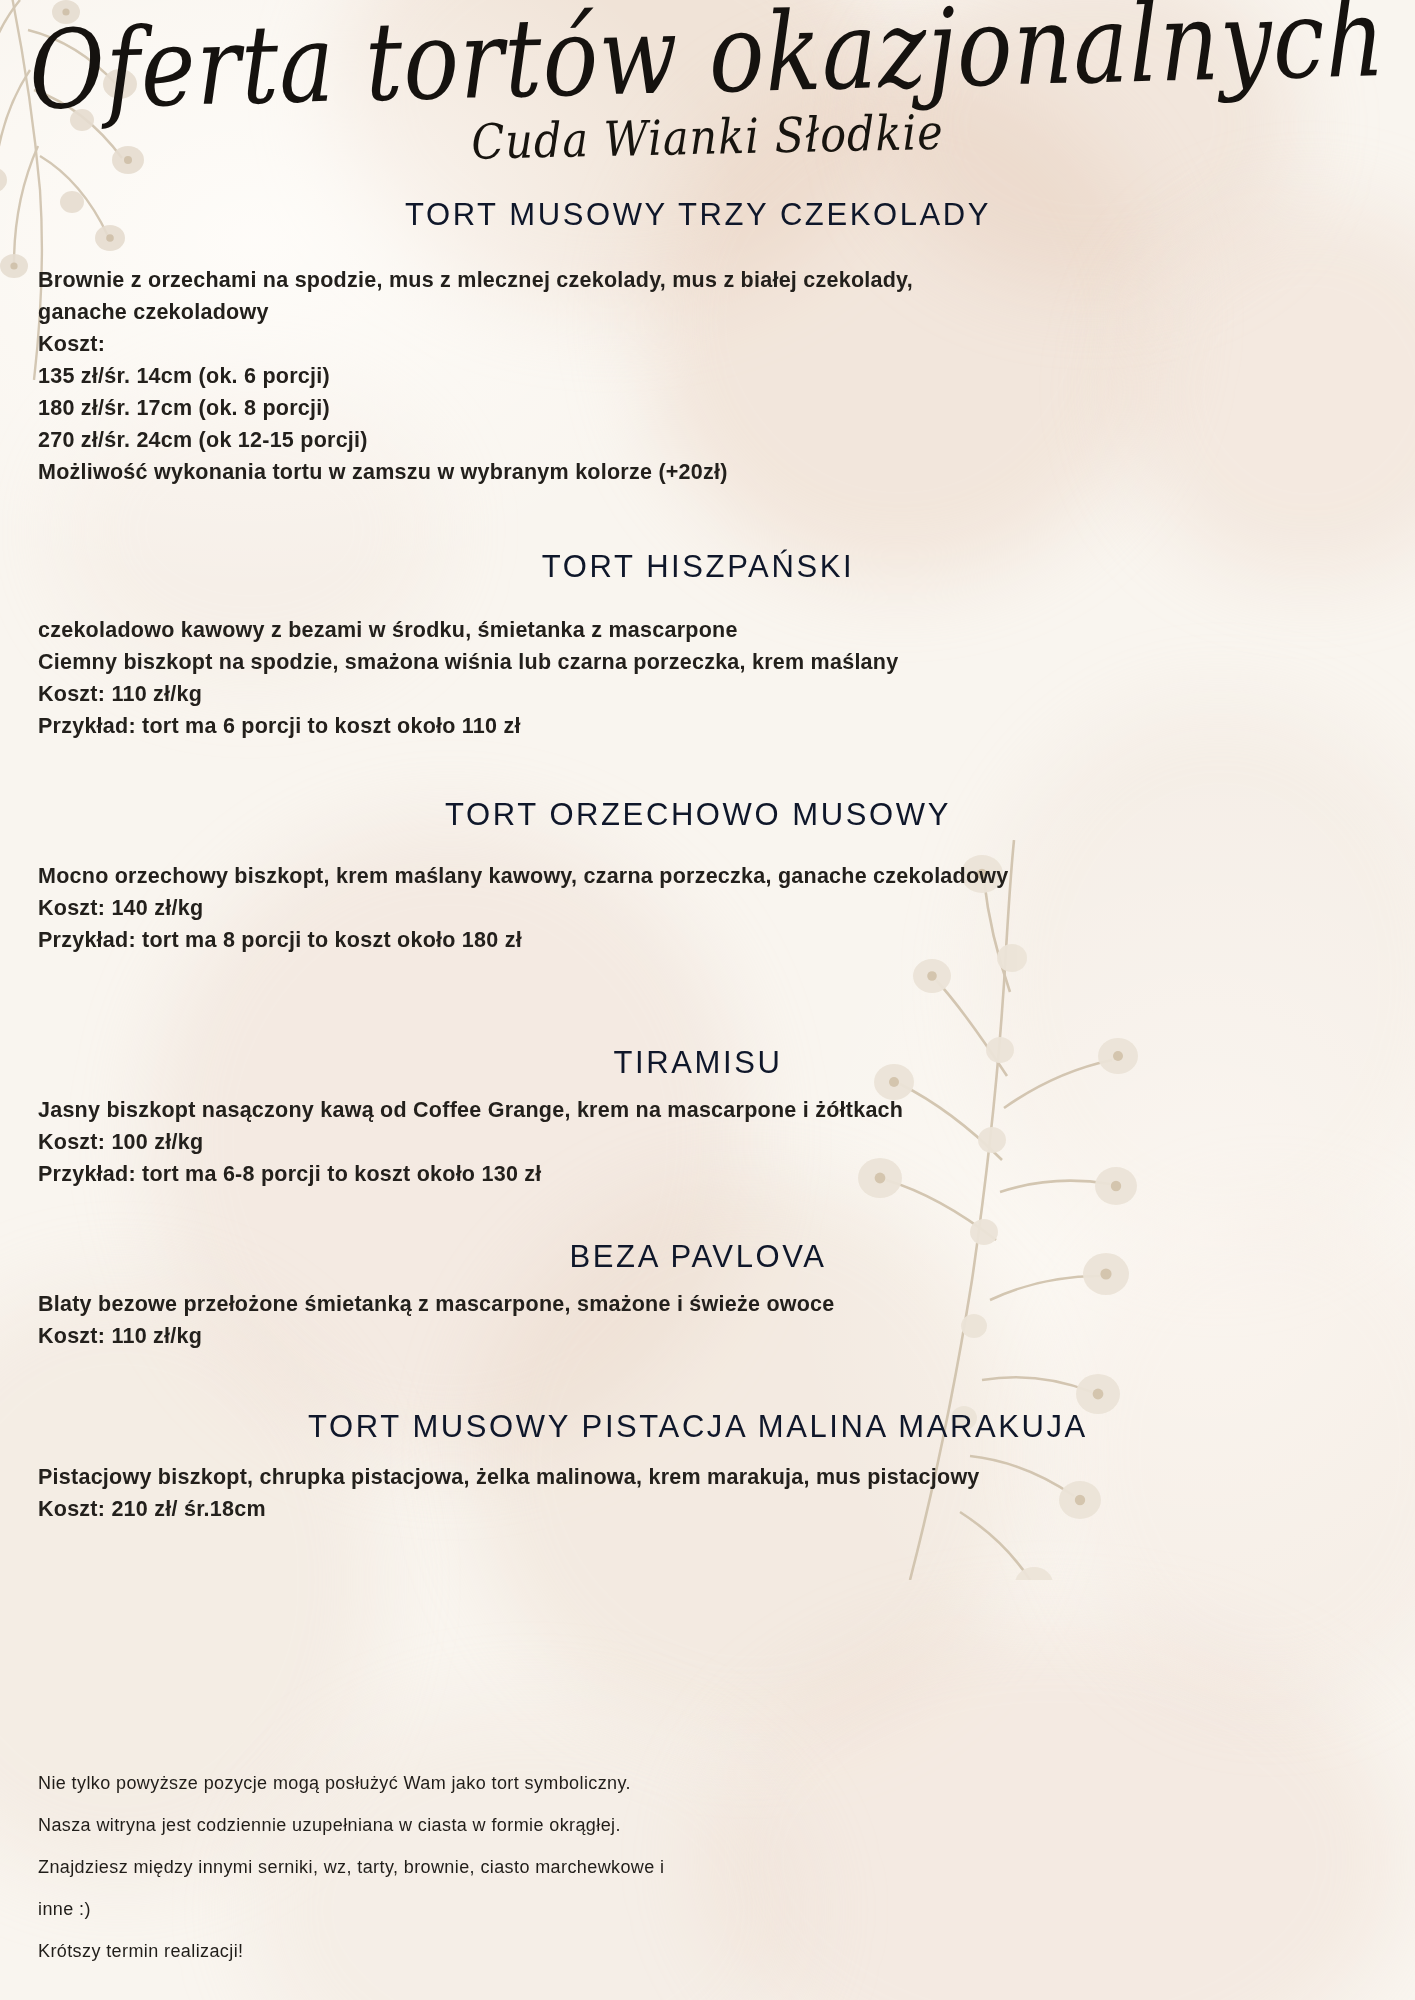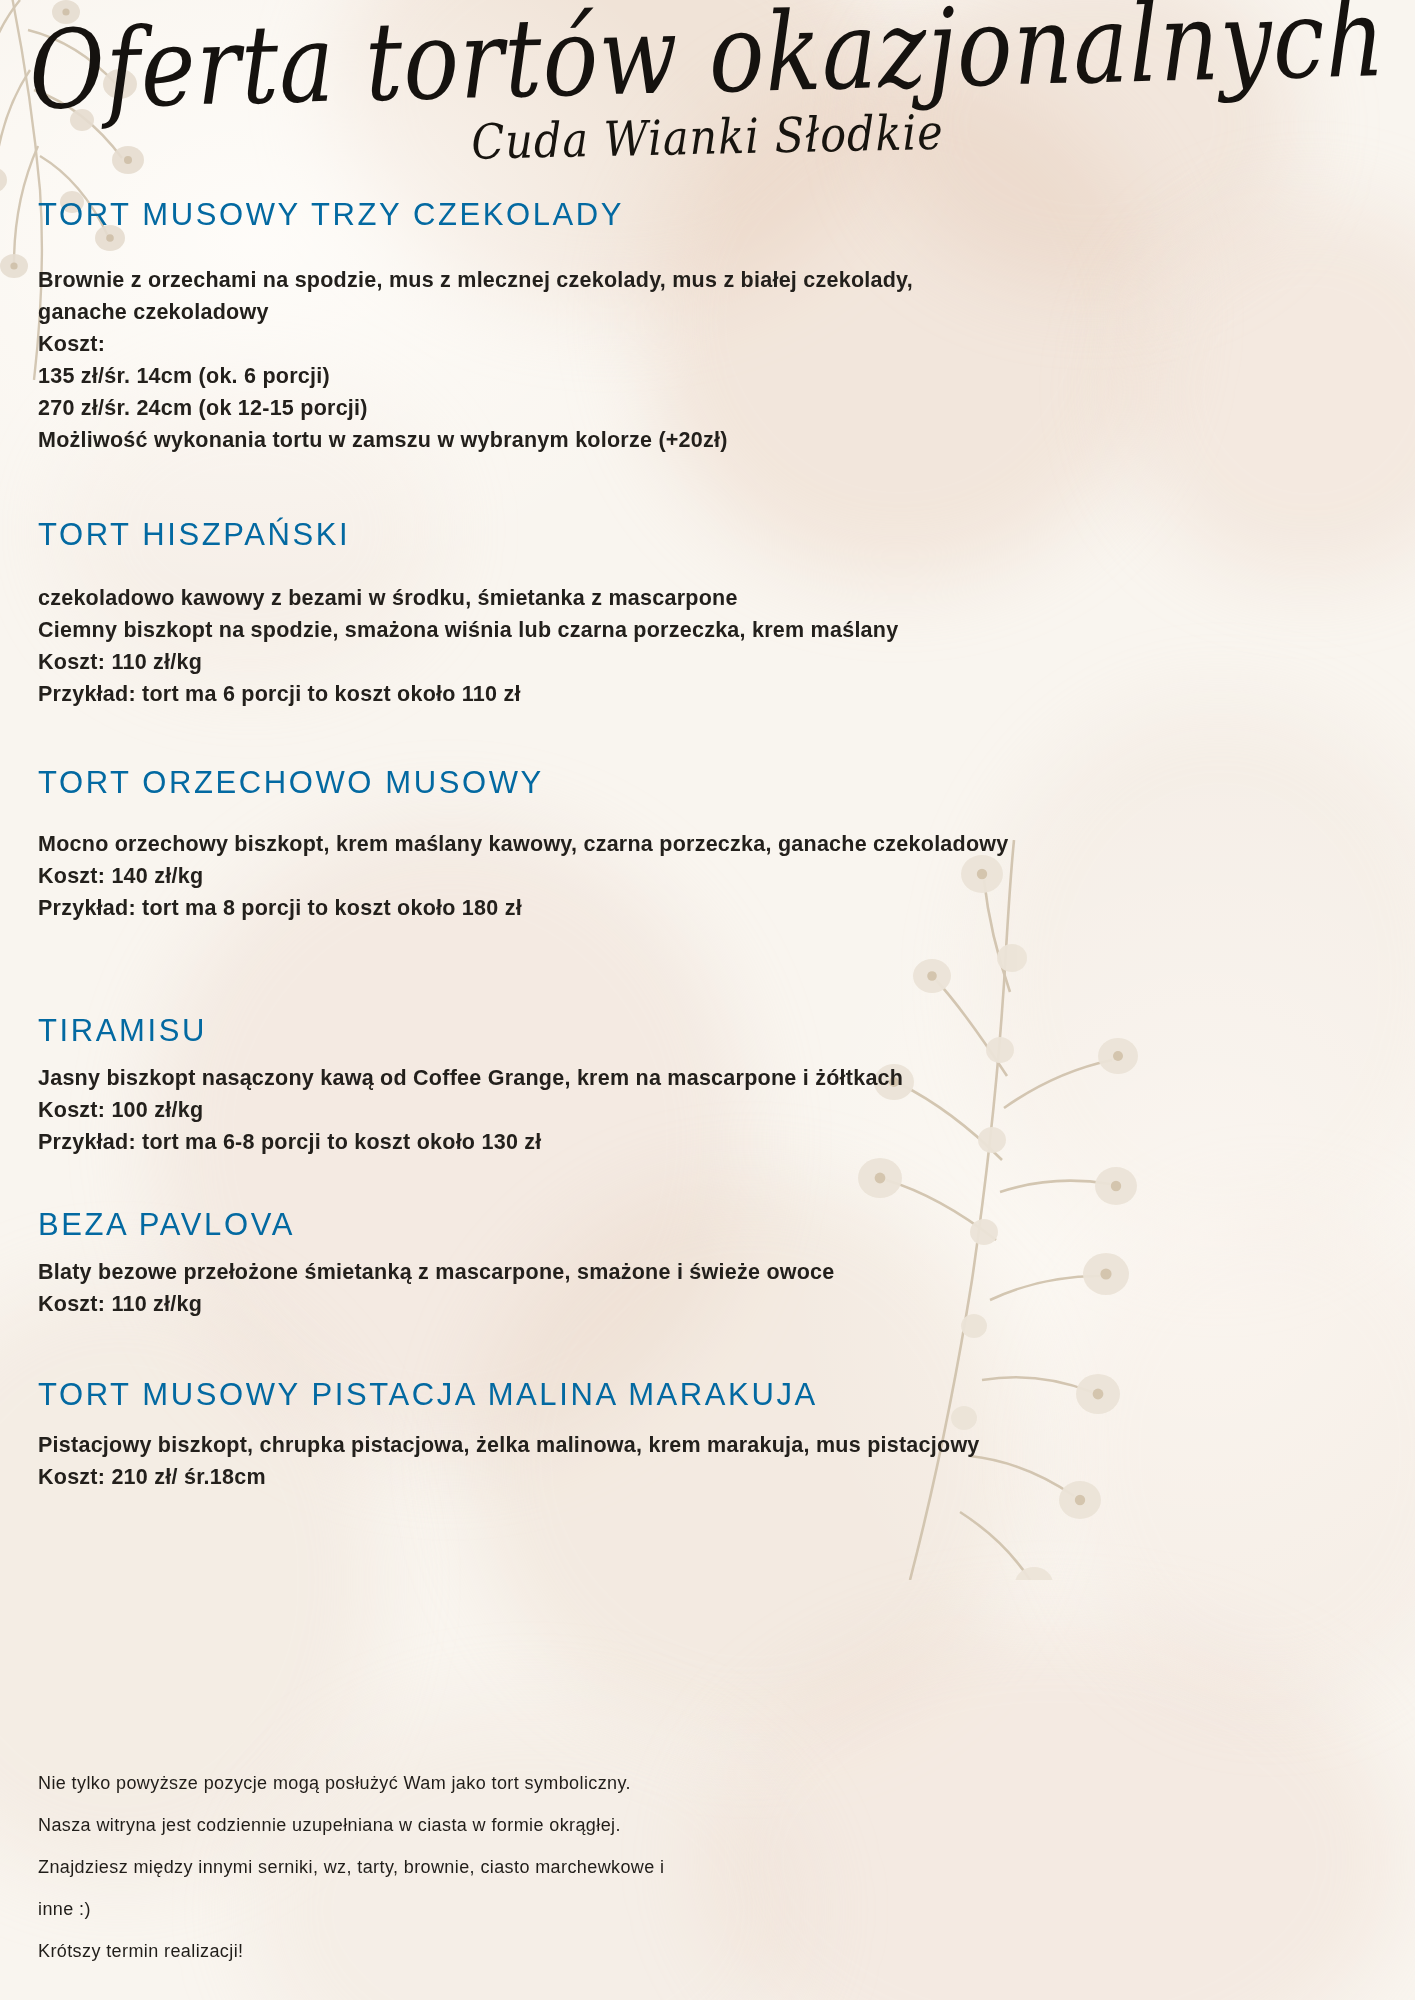--- a/index.html
+++ b/index.html
@@ -105,23 +105,24 @@
     top: 198px;
     width: 1320px;
   }
 
   .section { margin: 0; }
   .section-title {
     font-family: "Liberation Sans", sans-serif;
     font-weight: 400;
     font-size: 31px;
     letter-spacing: 2.6px;
-    color: #0369a1;
+    color: #0f172a;
     line-height: 1.1;
     white-space: nowrap;
+    text-align: center;
   }
   .section-body {
     font-family: "Liberation Sans", sans-serif;
     font-size: 21.5px;
     line-height: 32px;
     color: #23201c;
     letter-spacing: 0.25px;
     margin-top: 0;
     font-weight: bold;
   }
@@ -258,20 +259,21 @@
   </div>
 
   <div id="menu">
       <div class="section" id="sec-0">
         <div class="section-title">TORT MUSOWY TRZY CZEKOLADY</div>
         <div class="section-body">
           <div class="line">Brownie z orzechami na spodzie, mus z mlecznej czekolady, mus z białej czekolady,</div>
           <div class="line">ganache czekoladowy</div>
           <div class="line">Koszt:</div>
           <div class="line">135 zł/śr. 14cm (ok. 6 porcji)</div>
+          <div class="line">180 zł/śr. 17cm (ok. 8 porcji)</div>
           <div class="line">270 zł/śr. 24cm (ok 12-15 porcji)</div>
           <div class="line">Możliwość wykonania tortu w zamszu w wybranym kolorze (+20zł)</div>
         </div>
       </div>
       <div class="section" id="sec-1">
         <div class="section-title">TORT HISZPAŃSKI</div>
         <div class="section-body">
           <div class="line">czekoladowo kawowy z bezami w środku, śmietanka z mascarpone</div>
           <div class="line">Ciemny biszkopt na spodzie, smażona wiśnia lub czarna porzeczka, krem maślany</div>
           <div class="line">Koszt: 110 zł/kg</div>

